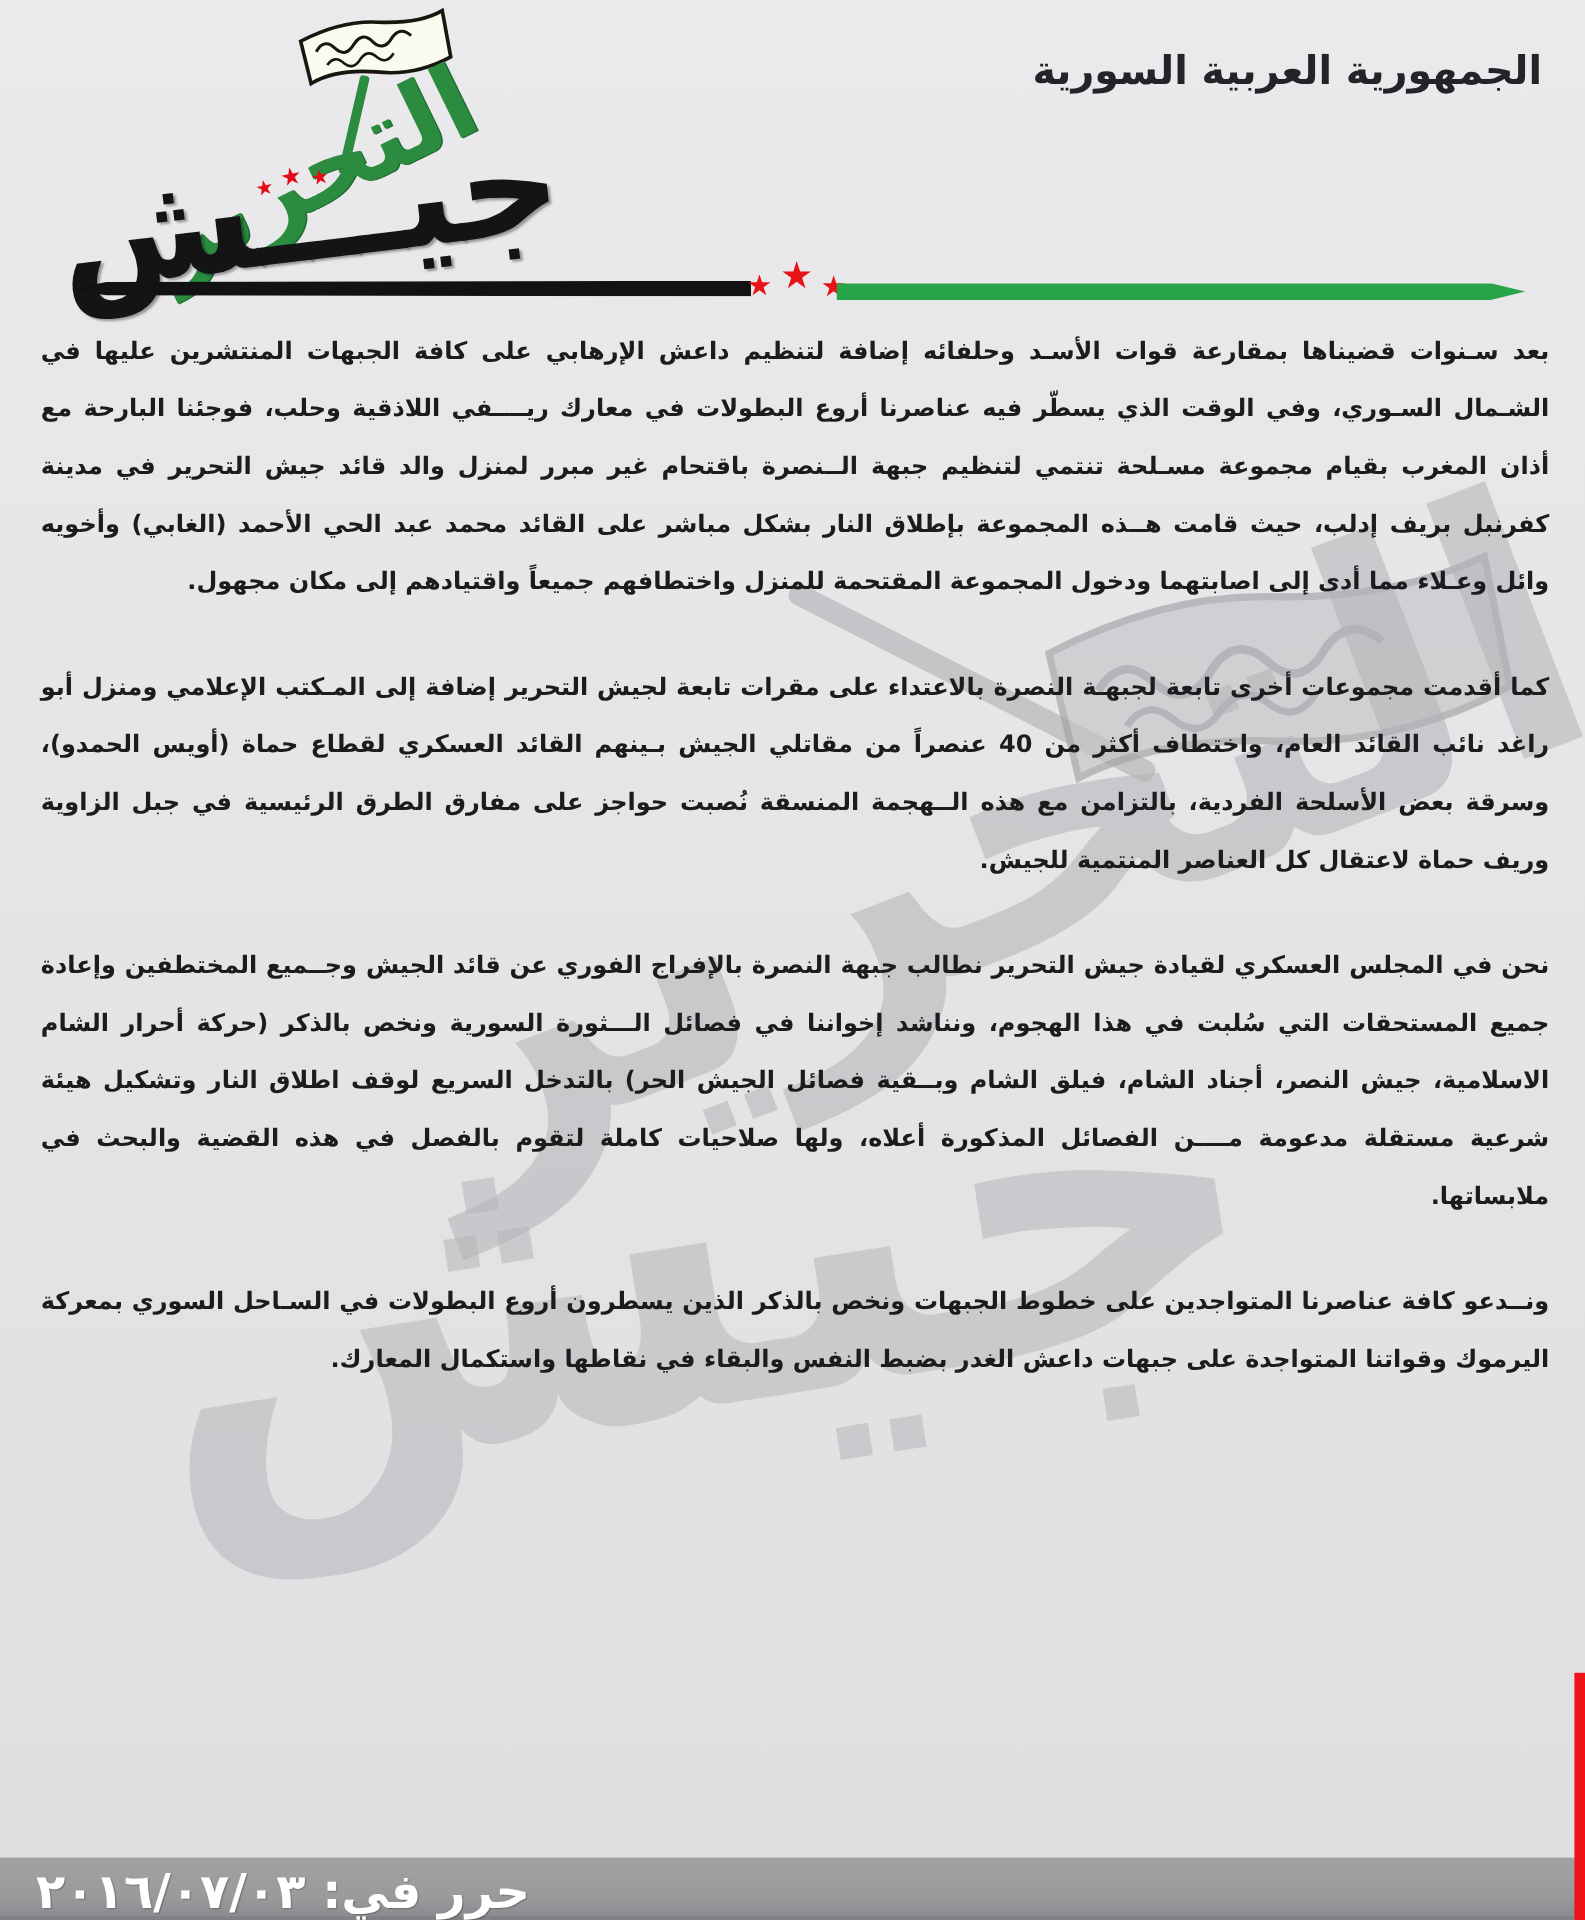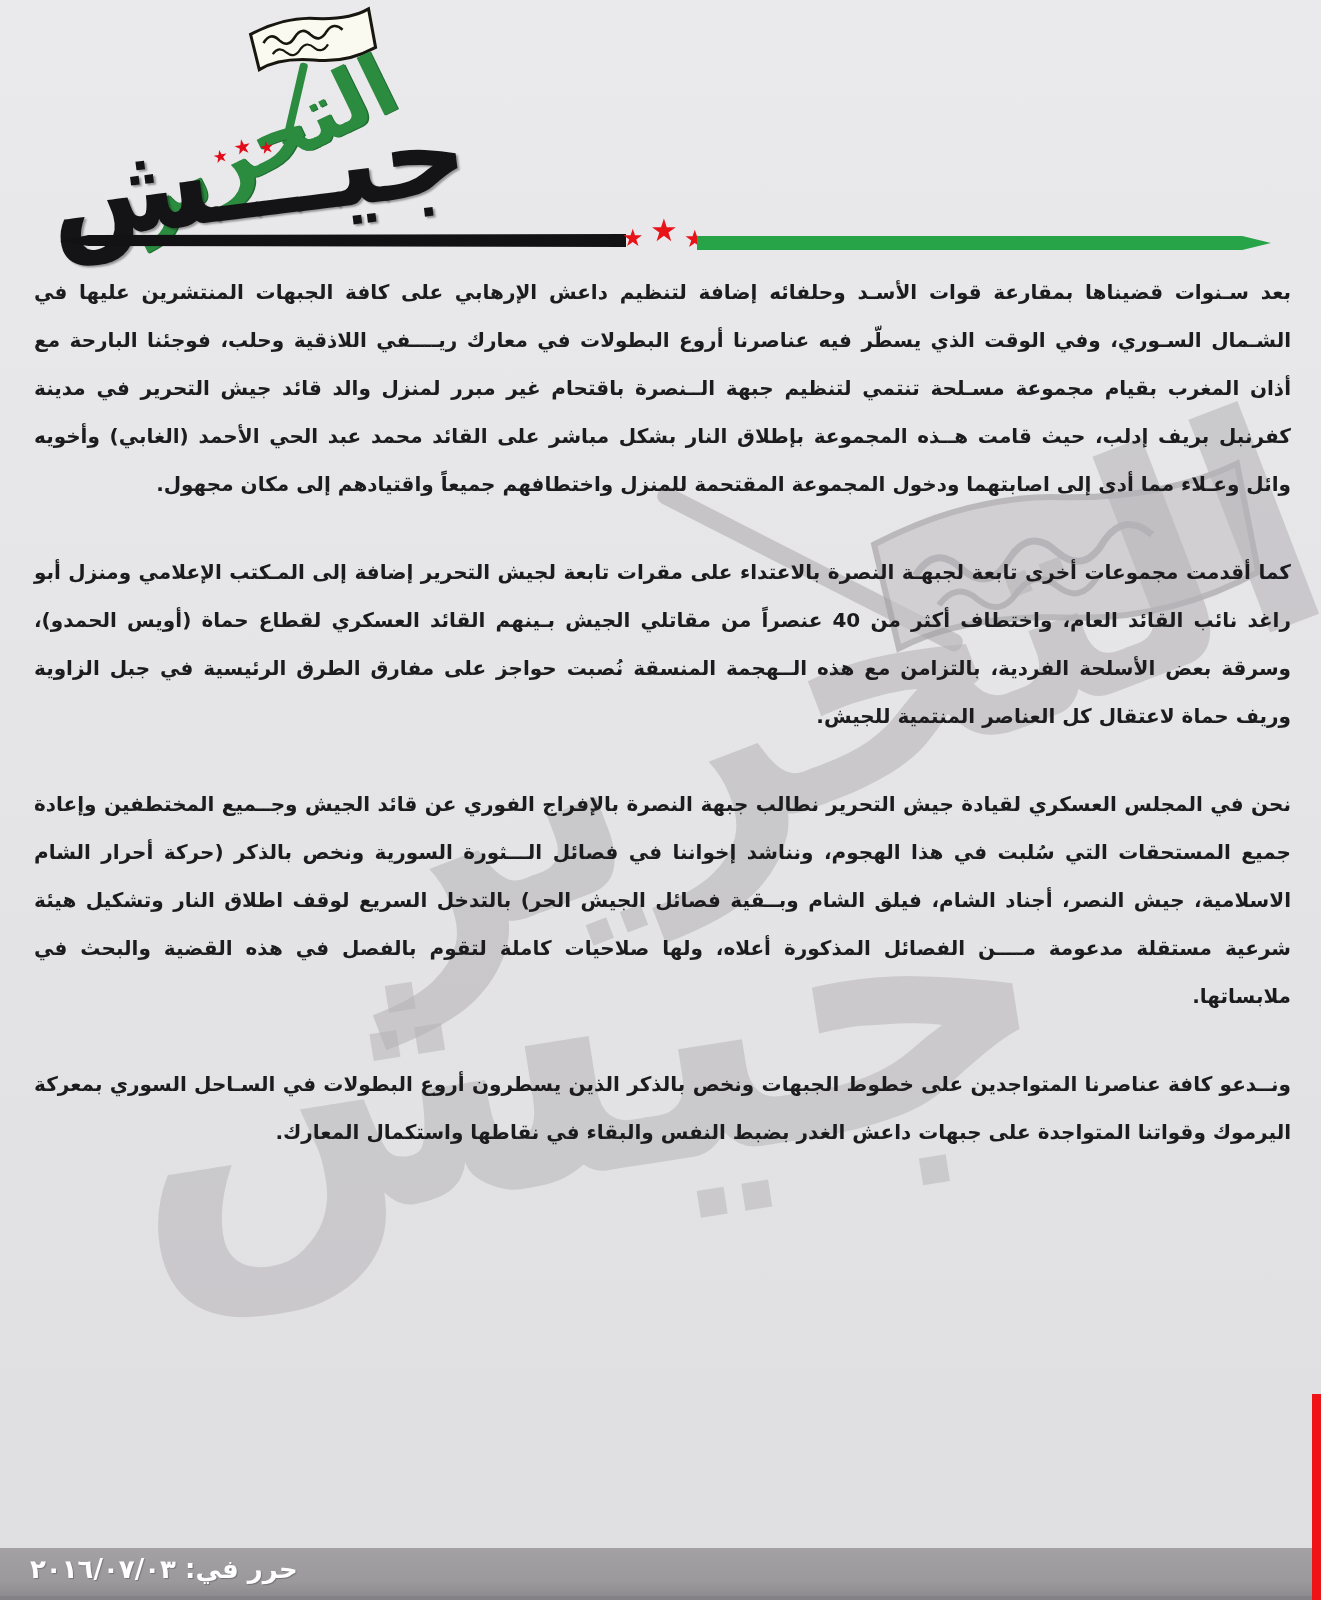--- a/index.html
+++ b/index.html
@@ -83,21 +83,21 @@
 
   
   .red-stripe{position:absolute;right:0;top:1394px;width:9px;height:206px;background:#ee1316;z-index:6;}
   .footer-bar{
     position:absolute;left:0;top:1548px;width:100%;height:52px;z-index:5;
     background:linear-gradient(180deg,#a3a1a4 0%,#9b999c 70%,#8d8b8f 100%);
     border-bottom:4px solid #838185;box-sizing:border-box;
   }
   .footer-text{
     position:absolute;left:30px;top:6px;direction:rtl;
-    color:#ffffff;font-size:26px;font-weight:700;white-space:nowrap;
+    color:#ffffff;font-size:40px;font-weight:700;white-space:nowrap;
     text-shadow:1px 1px 1px rgba(0,0,0,.25);
   }
 </style>
 </head>
 <body>
 
 <div class="page">
 
   <div class="watermark">
     <div class="wm-pole"></div>
@@ -106,20 +106,21 @@
         <path d="M18 44 Q120 6 210 20 Q310 34 388 8 L396 118 Q300 156 200 140 Q100 124 30 150 Z" fill="#c6c4c8" stroke="#a3a1a5" stroke-width="6"></path>
         <path d="M55 80 q24 -30 48 0 q24 26 48 -6 q24 -28 48 0 q24 26 48 -6 q24 -26 48 0" fill="none" stroke="#9d9b9f" stroke-width="7"></path>
         <path d="M75 112 q20 -22 40 0 q20 20 40 -4 q20 -20 40 0 q20 20 40 -4" fill="none" stroke="#9d9b9f" stroke-width="6"></path>
       </svg>
     </div>
     <div class="wm-word-green">التحرير</div>
     <div class="wm-word-black">جيش</div>
   </div>
 
   <div class="header">
+    <div>الجمهورية العربية السورية</div>
   </div>
 
   <div class="logo">
     <div class="logo-pole"></div>
     <div class="logo-flag">
       <svg width="132" height="62" viewBox="0 0 132 62">
         <path d="M6 16 Q42 2 72 7 Q106 12 126 3 L129 42 Q98 55 66 48 Q32 42 11 52 Z" fill="#fbfaf0" stroke="#17160f" stroke-width="3"></path>
         <path d="M18 26 q8 -11 16 -1 q8 9 16 -2 q8 -10 16 0 q8 9 16 -2 q8 -9 16 0" fill="none" stroke="#17160f" stroke-width="2.6"></path>
         <path d="M26 38 q7 -8 14 0 q7 7 14 -2 q7 -8 14 0 q7 7 14 -2" fill="none" stroke="#17160f" stroke-width="2.2"></path>
       </svg>

